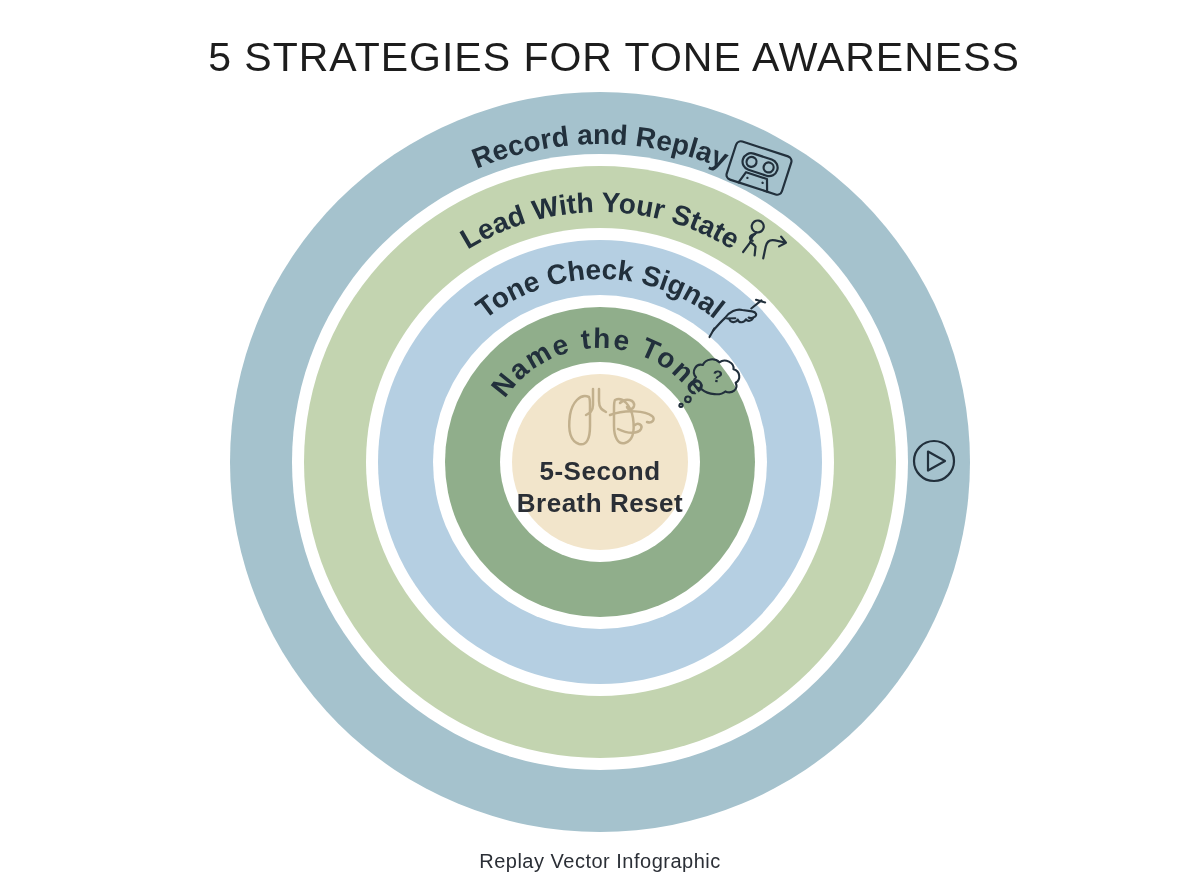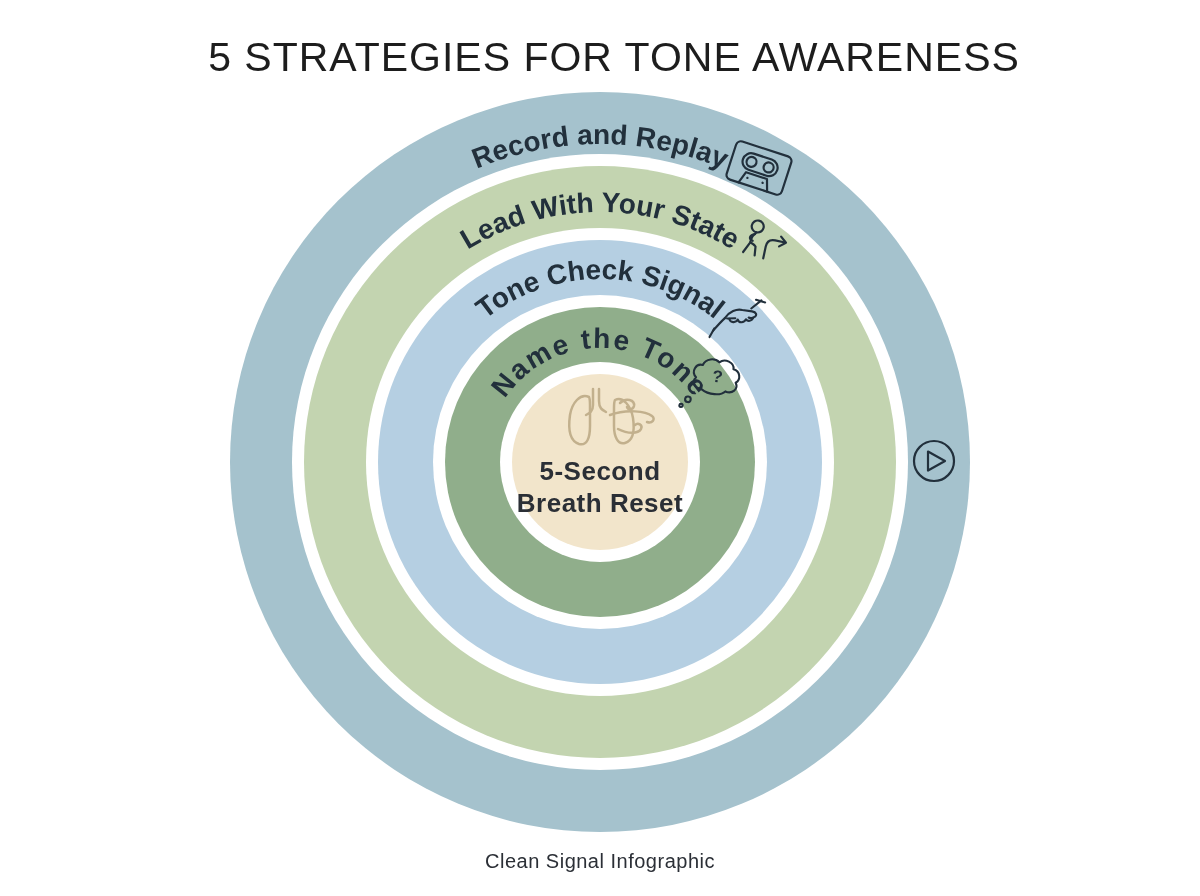--- a/index.html
+++ b/index.html
@@ -102,14 +102,14 @@
 
     <text class="center-line" x="600" y="480" text-anchor="middle" fill="#2b2f36">5-Second</text>
     <text class="center-line" x="600" y="512" text-anchor="middle" fill="#2b2f36">Breath Reset</text>
 
     <g class="icon-stroke" transform="translate(934,461)" stroke-width="2.2" stroke="#22303c">
       <circle cx="0" cy="0" r="20"></circle>
       <path d="M-6,-9.5 L11,0 L-6,9.5 Z"></path>
     </g>
   </svg>
 
-  <div class="footer">Clean Signal Infographic</div>
+  <div class="footer">Replay Vector Infographic</div>
 </div>
 
 </body></html>

